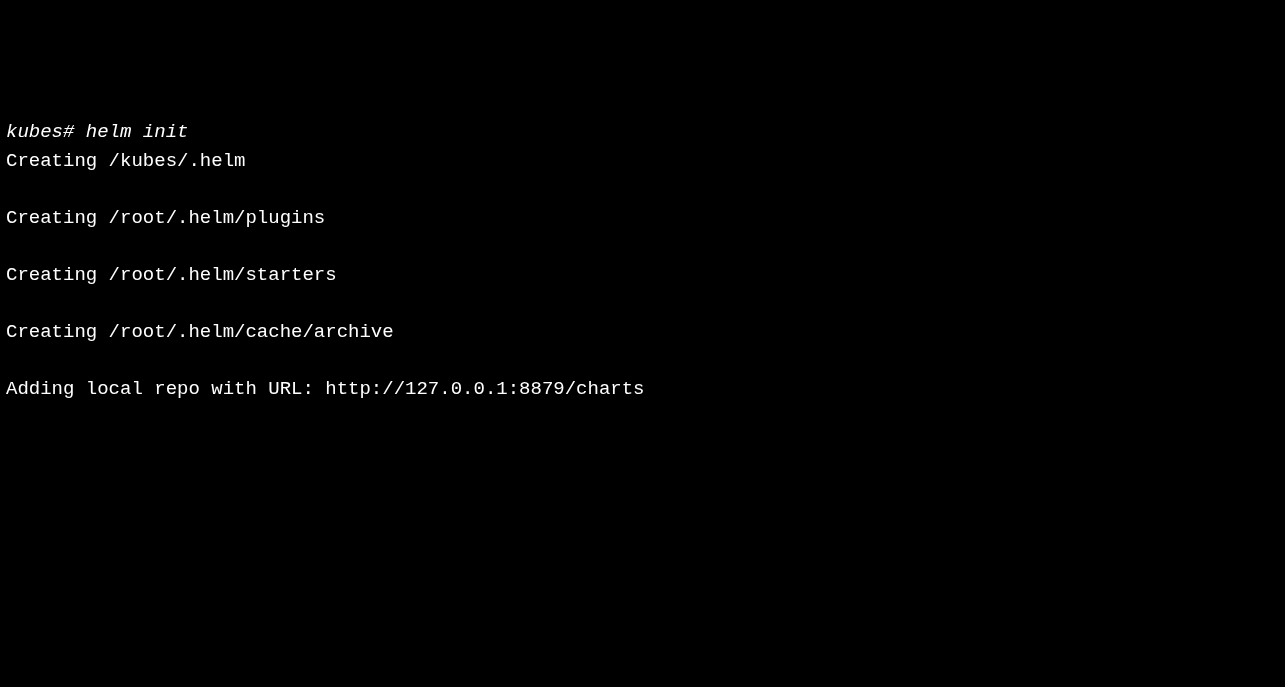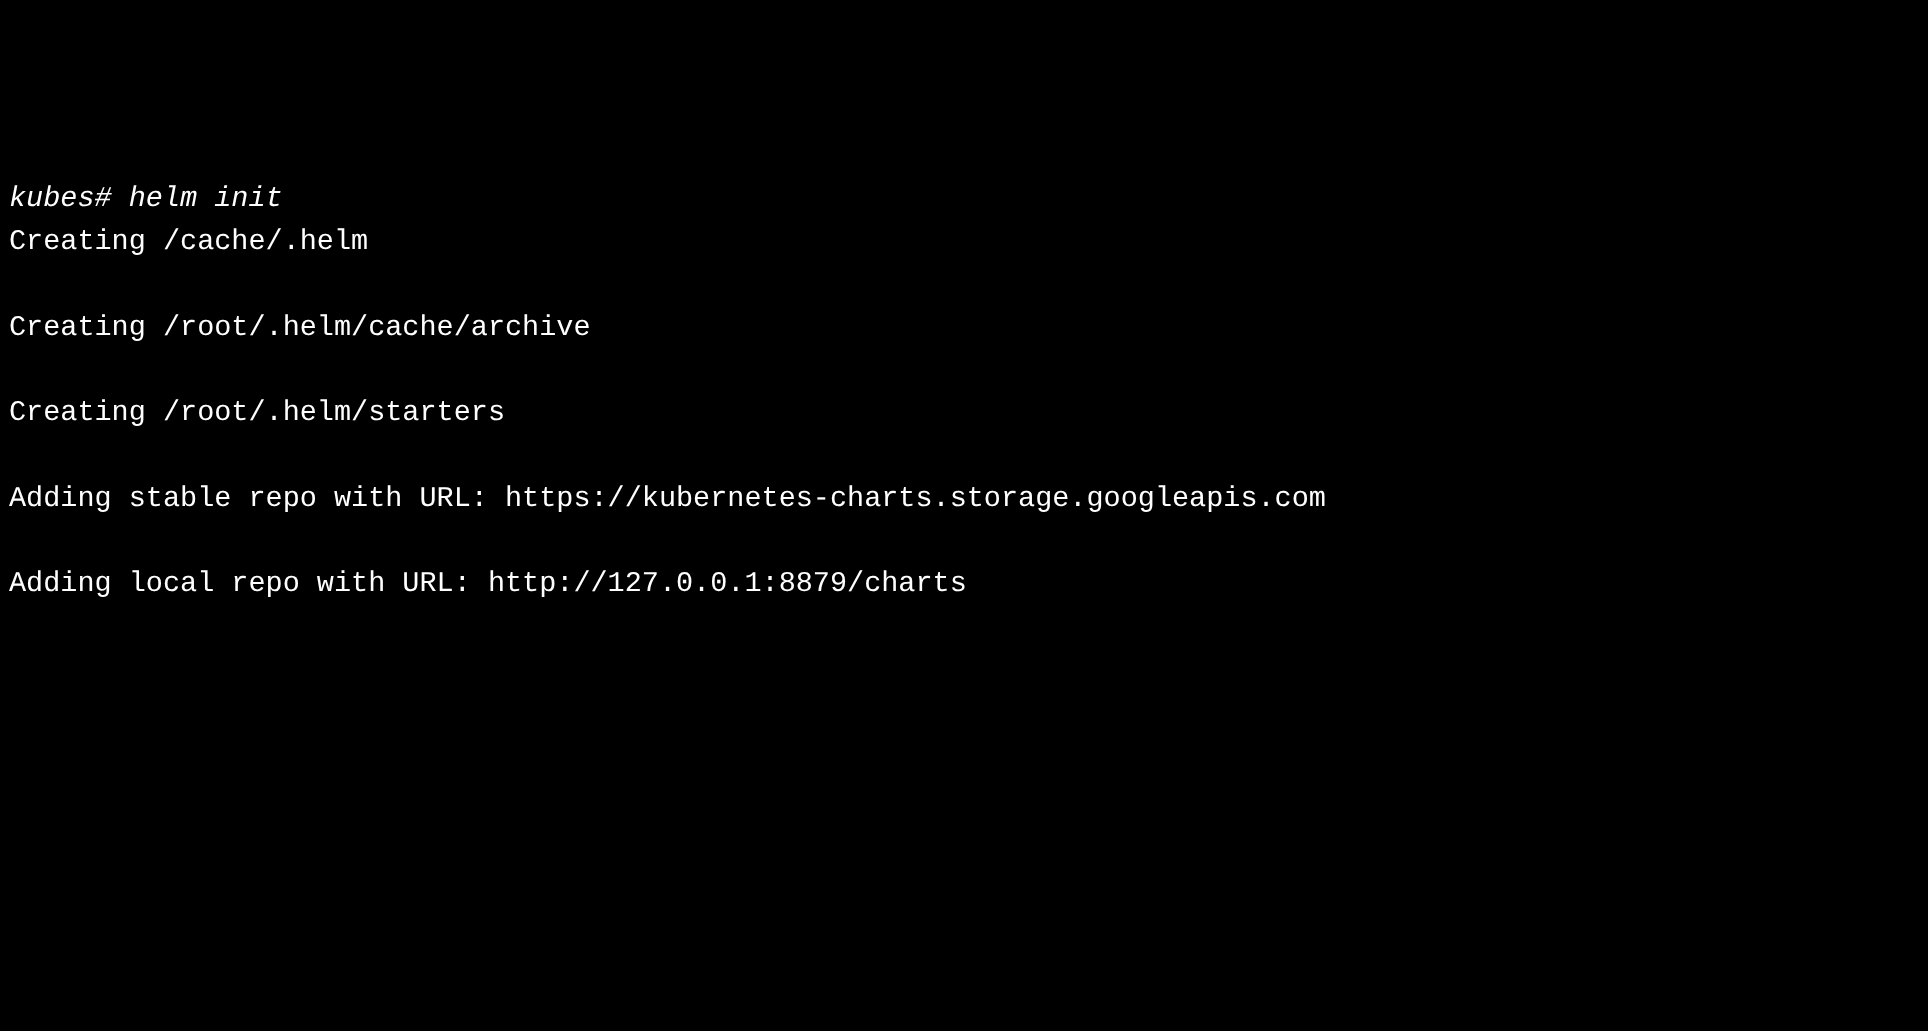--- a/index.html
+++ b/index.html
@@ -31,24 +31,24 @@
       display: inline;
       font-style: italic;
     }
   </style>
 </head>
 <body>
 
 
 
 <div class="terminal"><span class="prompt-line">kubes# </span><span class="prompt-line">helm init</span>
-<div class="line">Creating /cache/.helm</div>
+<div class="line">Creating /kubes/.helm</div>
+<div class="line">Creating /root/.helm/plugins</div>
+<div class="line">Creating /root/.helm/starters</div>
 <div class="line">Creating /root/.helm/cache/archive</div>
-<div class="line">Creating /root/.helm/starters</div>
-<div class="line">Adding stable repo with URL: https://kubernetes-charts.storage.googleapis.com</div>
 <div class="line">Adding local repo with URL: http://127.0.0.1:8879/charts</div>
 
 <div class="line"></div>
 
 <div class="line"></div>
 
 
 
 </div>
 

